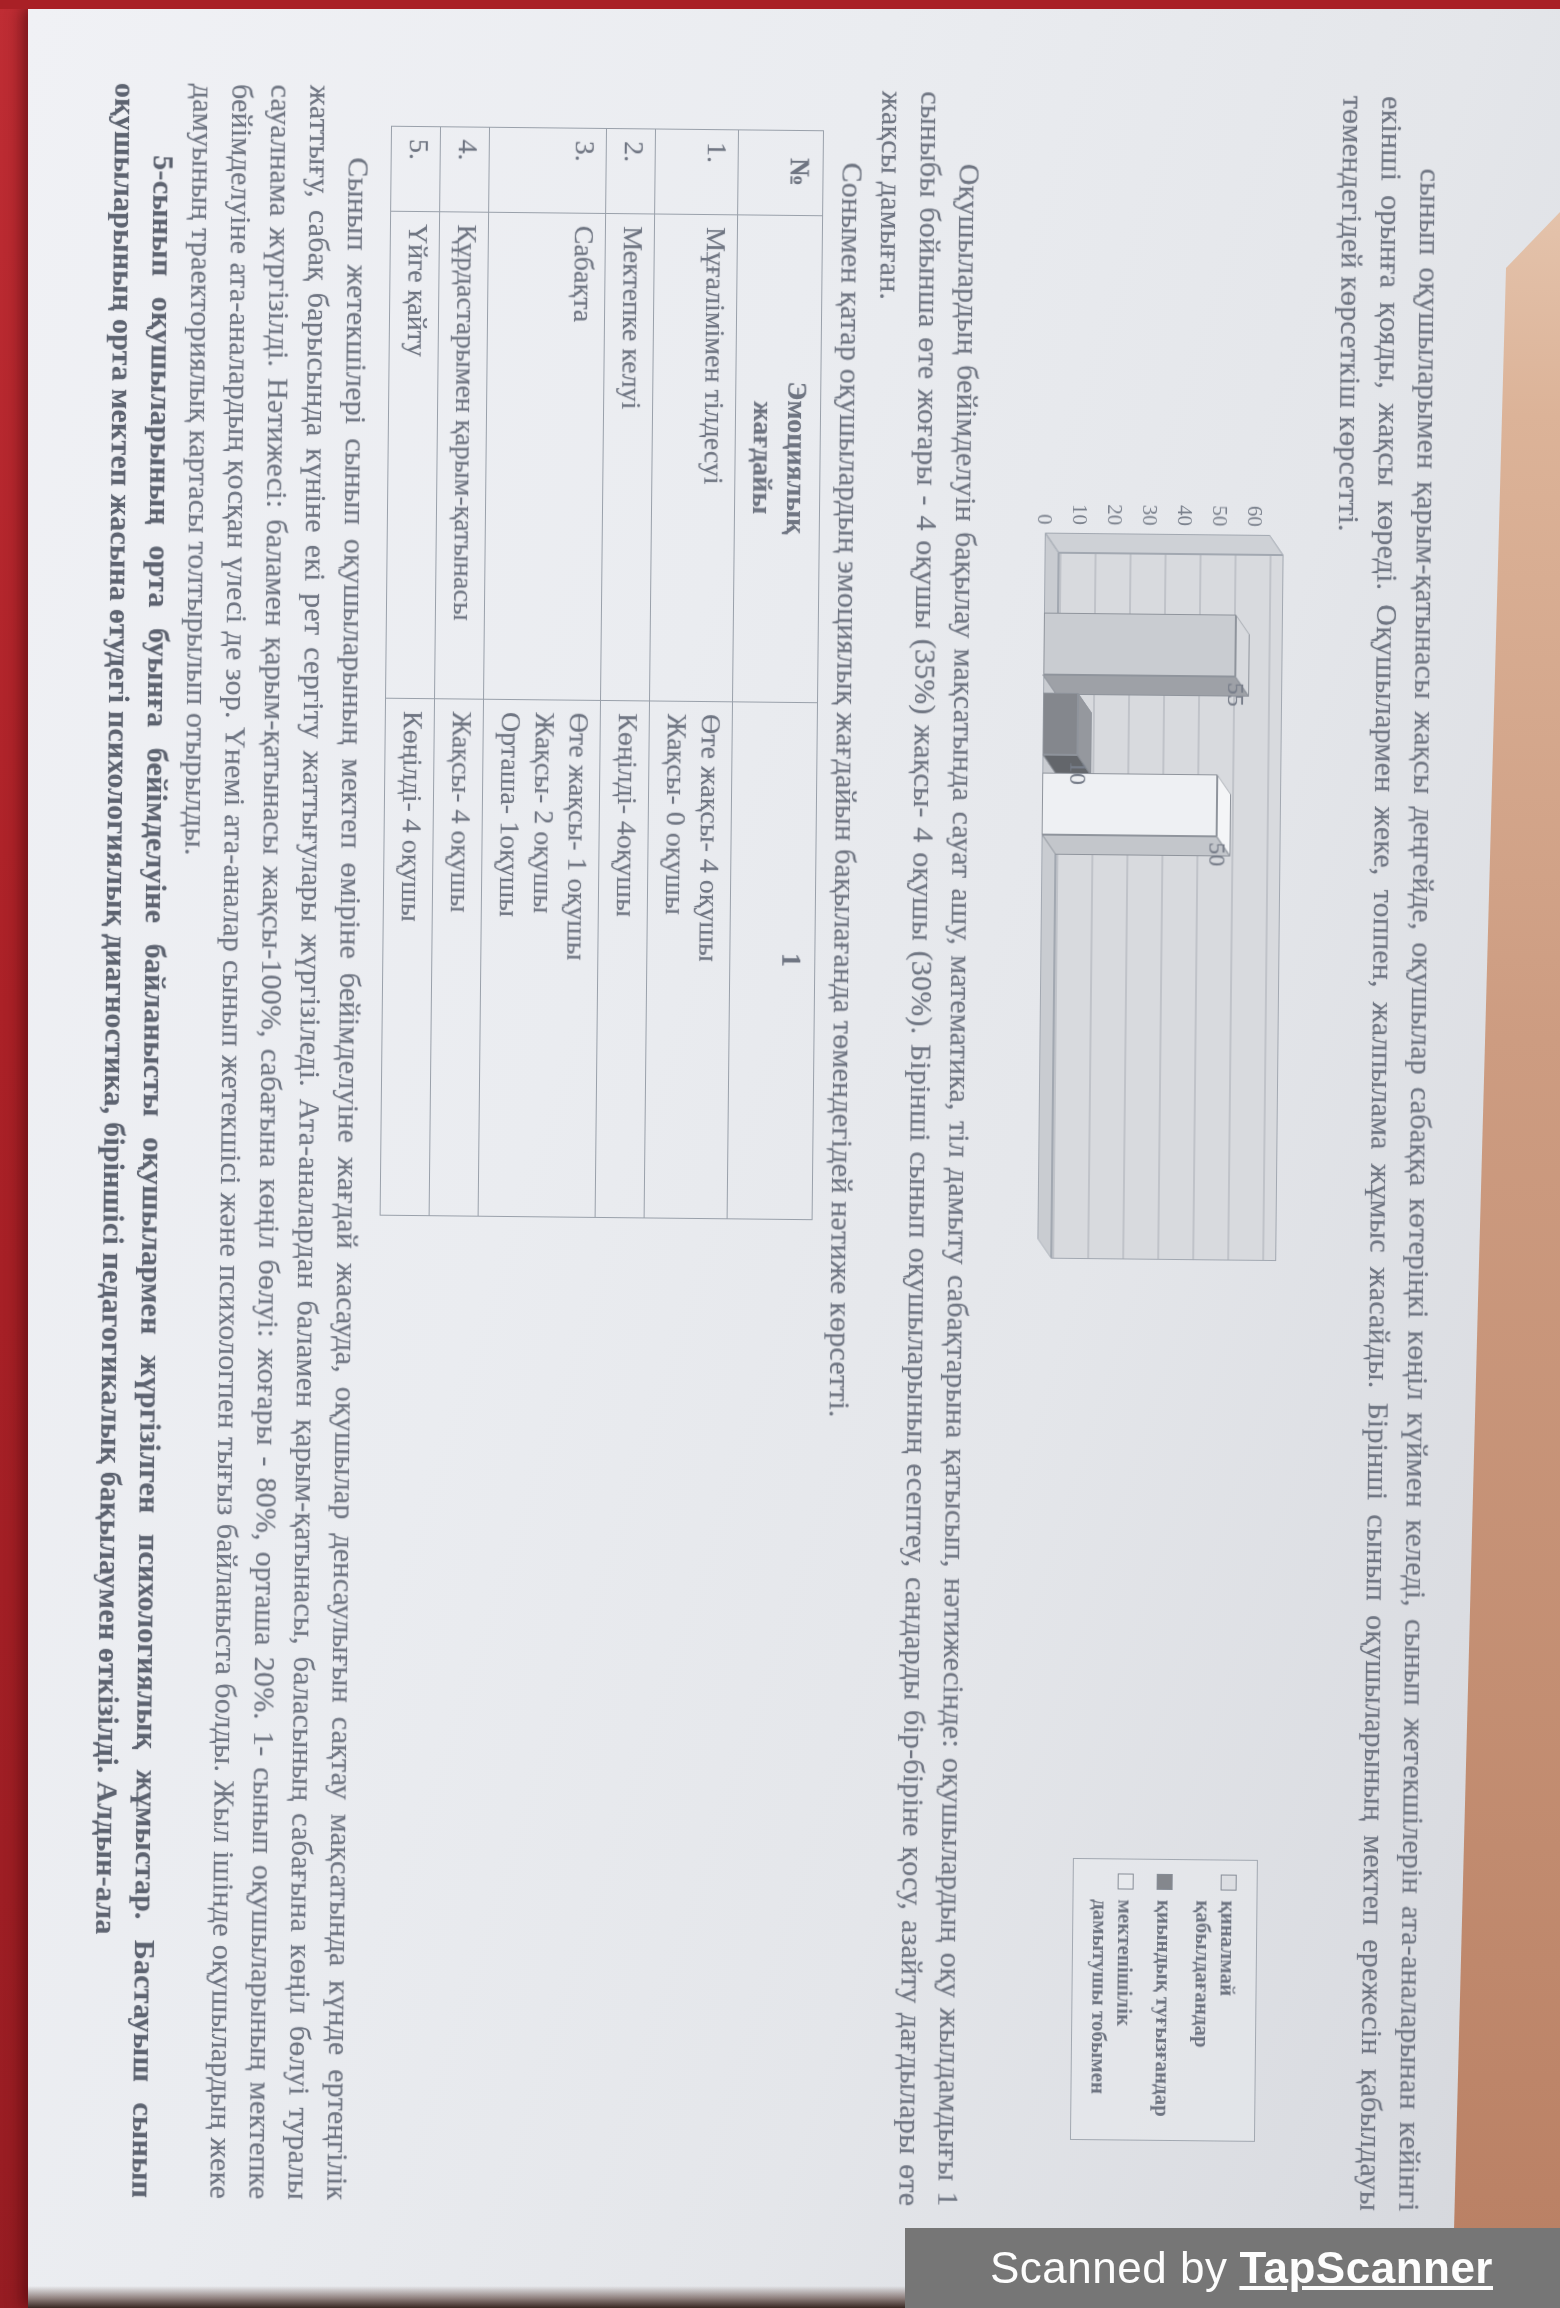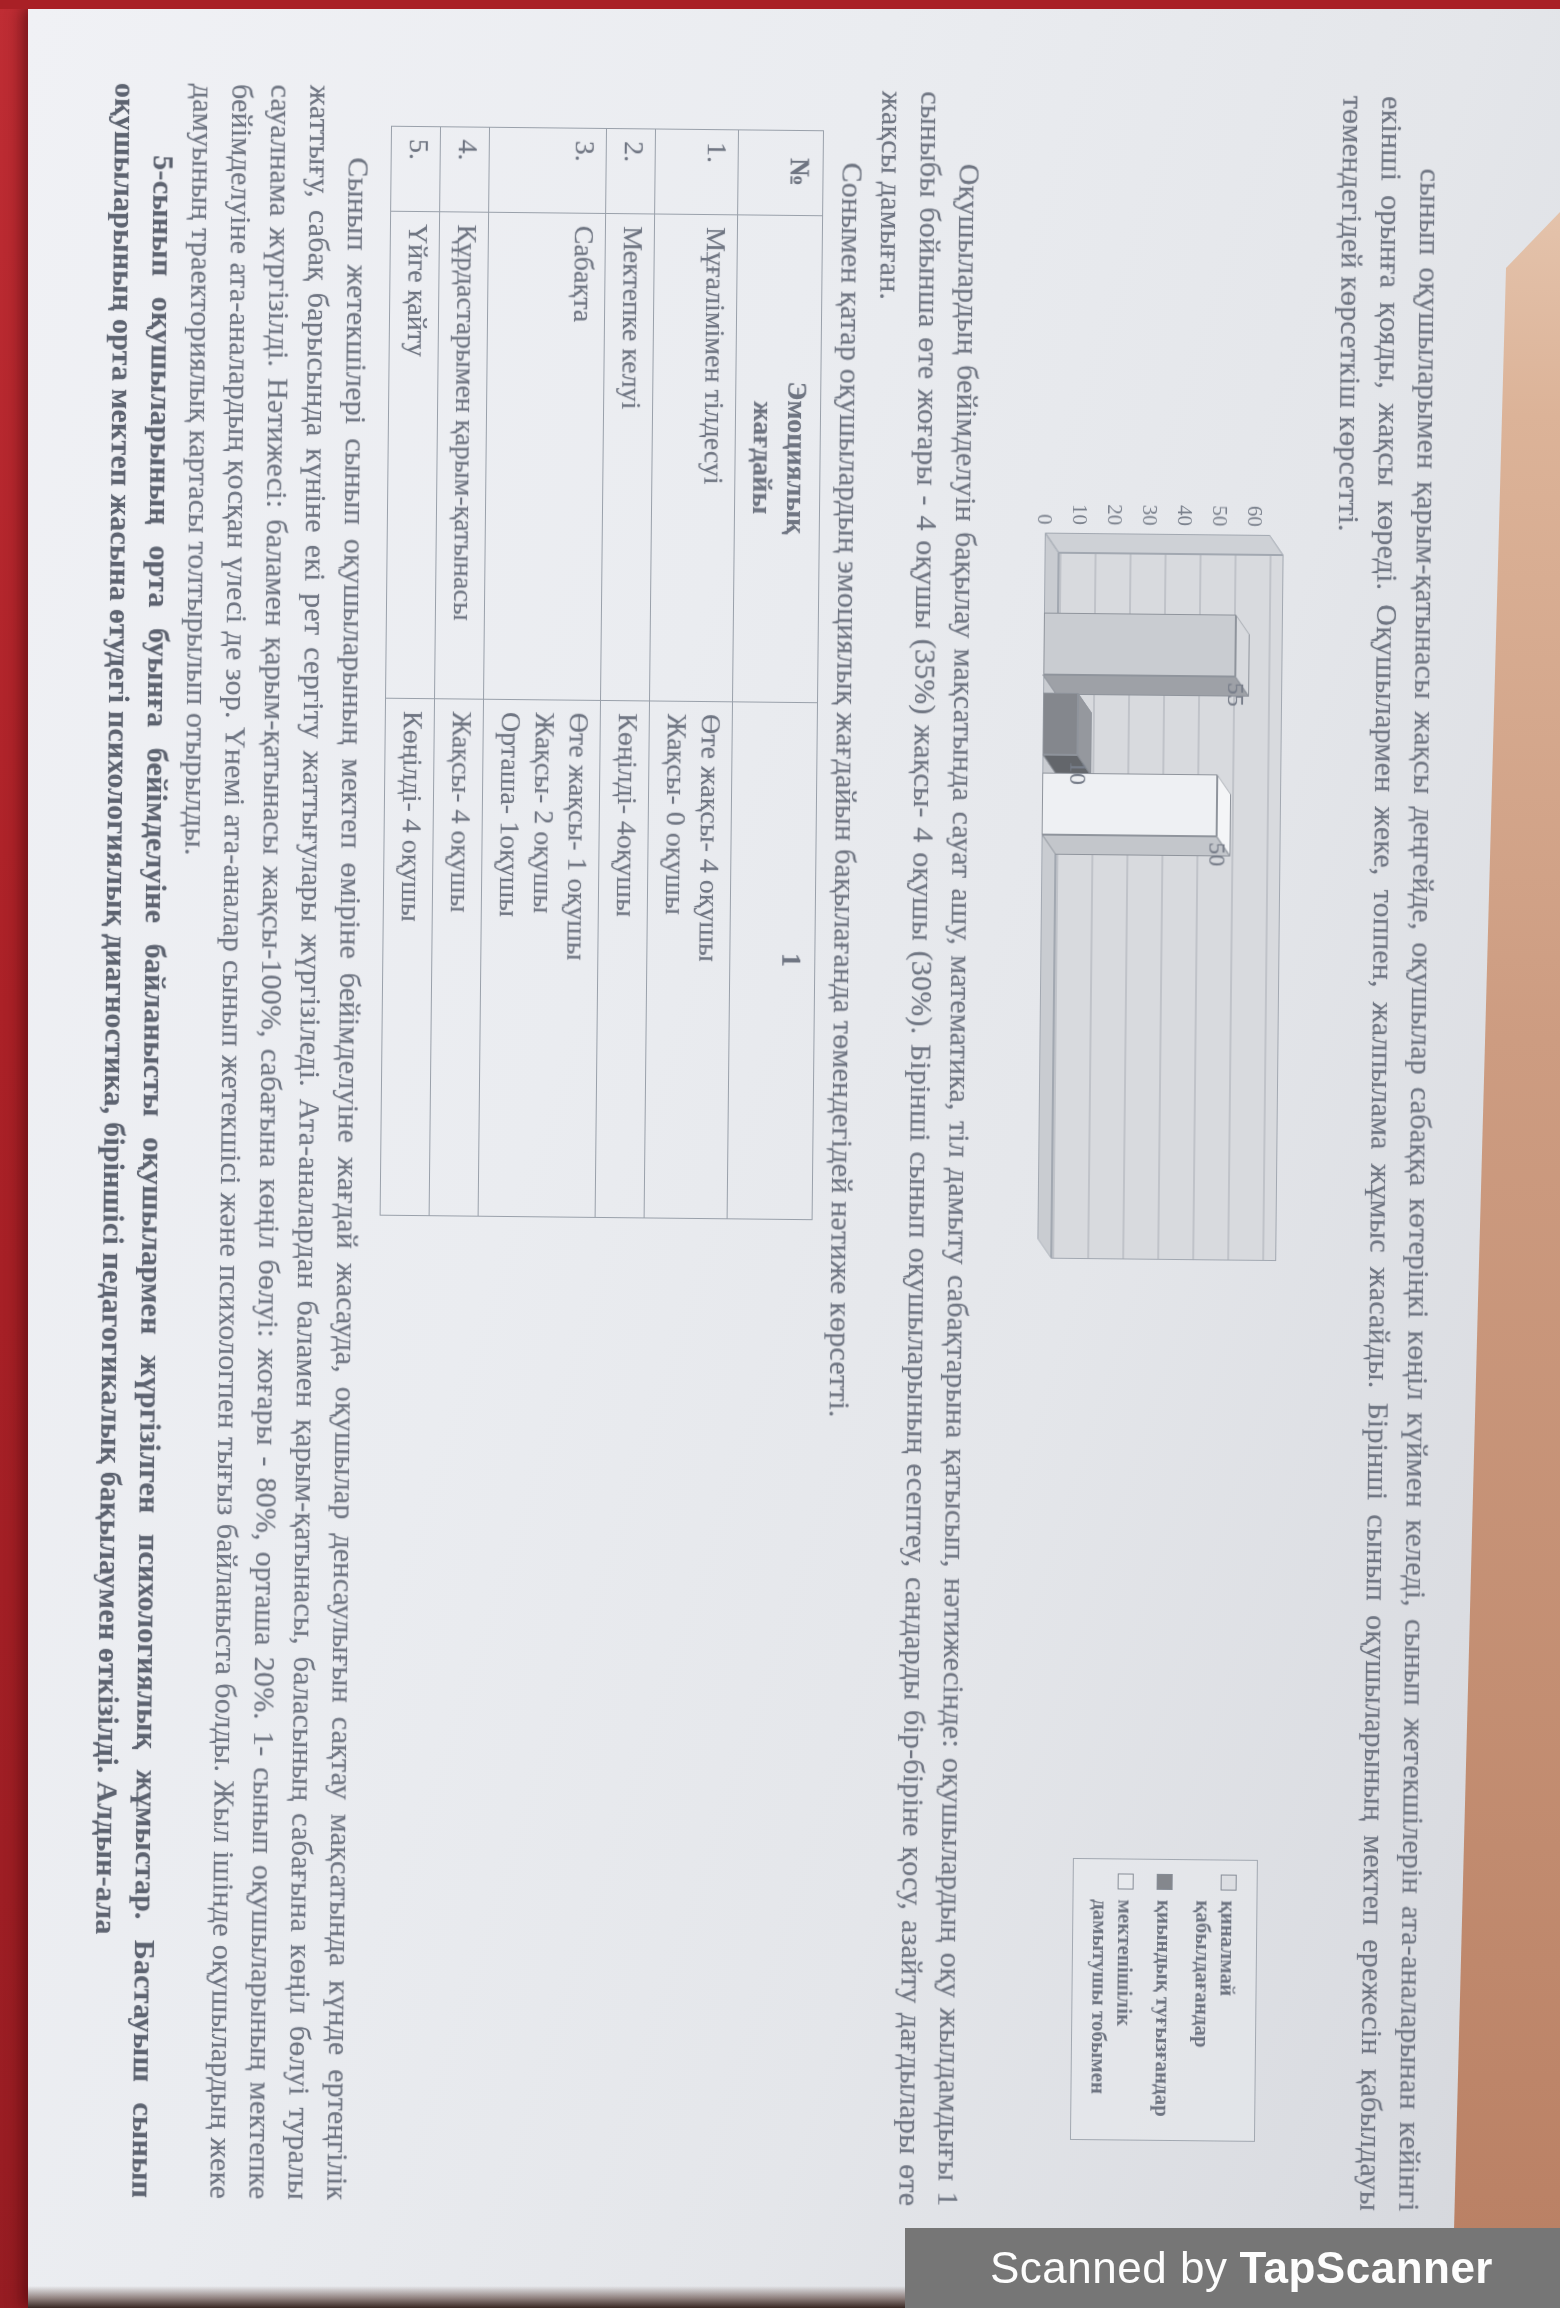--- a/index.html
+++ b/index.html
@@ -55,21 +55,21 @@
   .desk{position:absolute;left:0;top:0;width:1560px;height:2308px;pointer-events:none;
     clip-path:polygon(1560px 212px,1506px 268px,1478px 1300px,1452px 2308px,1560px 2308px);
     background:linear-gradient(to bottom,#ecd3bf 0%,#dcb398 18%,#cd9c81 45%,#c18b6f 80%,#b97f63 100%);}
   .bottom-shadow{position:absolute;left:28px;top:2286px;width:880px;height:22px;pointer-events:none;
     background:linear-gradient(to bottom,rgba(74,46,38,0) 0%,rgba(74,46,38,.55) 55%,rgba(47,29,24,.95) 100%);}
   .top-strip{position:absolute;left:0;top:0;width:1560px;height:9px;background:#a92026;}
   
   .watermark{position:absolute;left:905px;top:2228px;width:655px;height:80px;background:#767676;
     display:flex;align-items:center;justify-content:center;padding-left:18px;box-sizing:border-box;
     font-family:"Liberation Sans", sans-serif;font-size:44px;color:#fdfdfd;letter-spacing:.5px;}
-  .watermark b{font-weight:700;margin-left:12px;}
+  .watermark b{font-weight:700;margin-left:12px;text-decoration:underline;}
 </style>
 </head>
 <body>
 
 <div class="canvas">
   <div class="page">
     <div class="doc">
 
       <p class="para">сынып оқушыларымен қарым-қатынасы жақсы деңгейде, оқушылар сабаққа көтеріңкі көңіл күймен келеді, сынып жетекшілерін ата-аналарынан кейінгі екінші орынға қояды, жақсы көреді. Оқушылармен жеке, топпен, жалпылама жұмыс жасайды. Бірінші сынып оқушыларының мектеп ережесін қабылдауы төмендегідей көрсеткіш көрсетті.</p>
 

